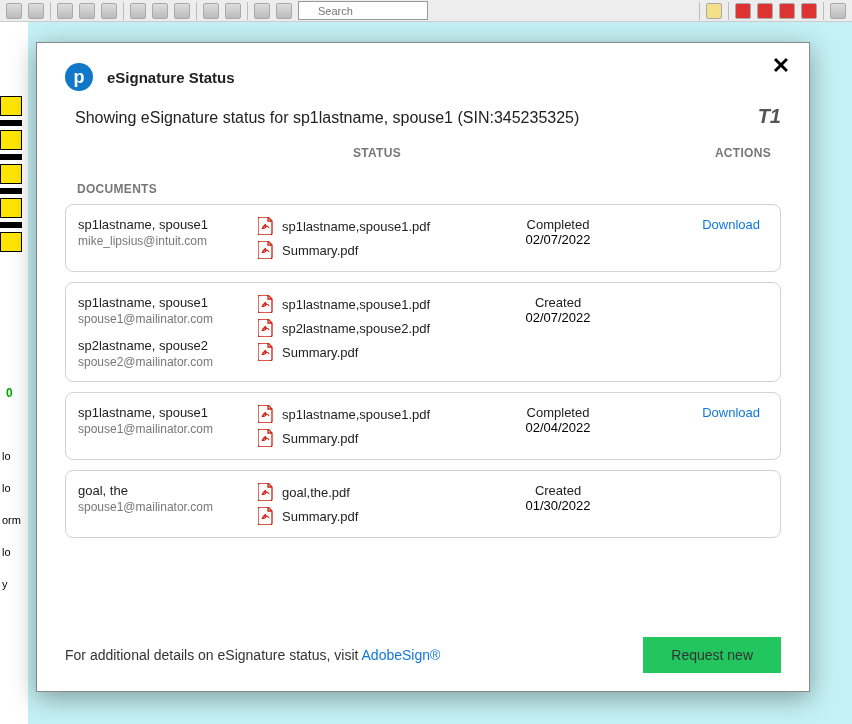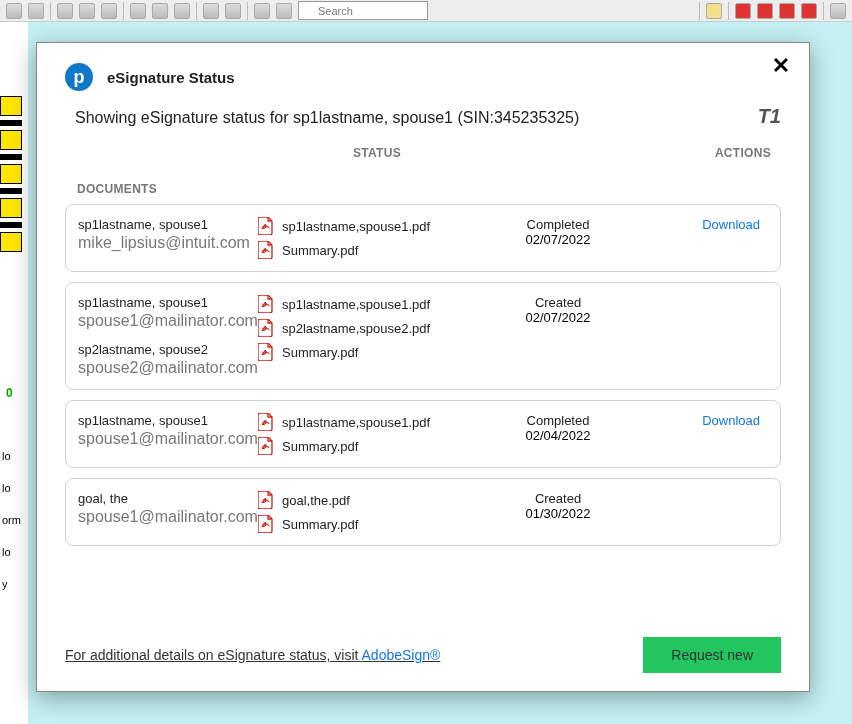--- a/index.html
+++ b/index.html
@@ -153,21 +153,21 @@
     border: 1px solid #d3d3d3;
     border-radius: 8px;
     padding: 12px 12px;
     display: flex;
     font-size: 13px;
   }
   .recips { width: 180px; }
   .recip { margin-bottom: 12px; }
   .recip:last-child { margin-bottom: 0; }
   .recip .name { color: #222; }
-  .recip .email { color: #777; font-size: 16px; margin-top: 2px;}
+  .recip .email { color: #777; font-size: 12px; margin-top: 2px;}
   .docs { width: 230px; }
   .doc { display: flex; align-items: center; gap: 8px; margin-bottom: 6px;}
   .doc:last-child { margin-bottom: 0; }
   .pdf-ico {
     width: 16px; height: 18px;
     flex-shrink: 0;
   }
   .doc span { color: #222; }
   .statuscell { width: 140px; text-align: center; }
   .statuscell .stat { color: #222; }
@@ -175,21 +175,21 @@
   .actioncell { flex: 1; text-align: right; padding-right: 8px; }
   .dl-link { color: #1178e0; cursor: pointer; }
 
   .footer {
     margin-top: auto;
     display: flex;
     align-items: center;
     justify-content: space-between;
     padding-top: 16px;
   }
-  .footer-text { color: #333; font-size: 14px; text-decoration: underline; }
+  .footer-text { color: #333; font-size: 14px; }
   .footer-text a { color: #1178e0; text-decoration: none; cursor:pointer;}
   .req-btn {
     background: #22c55e;
     border: none;
     padding: 10px 28px;
     font-size: 14px;
     color: #333;
     cursor: pointer;
   }
 </style>

